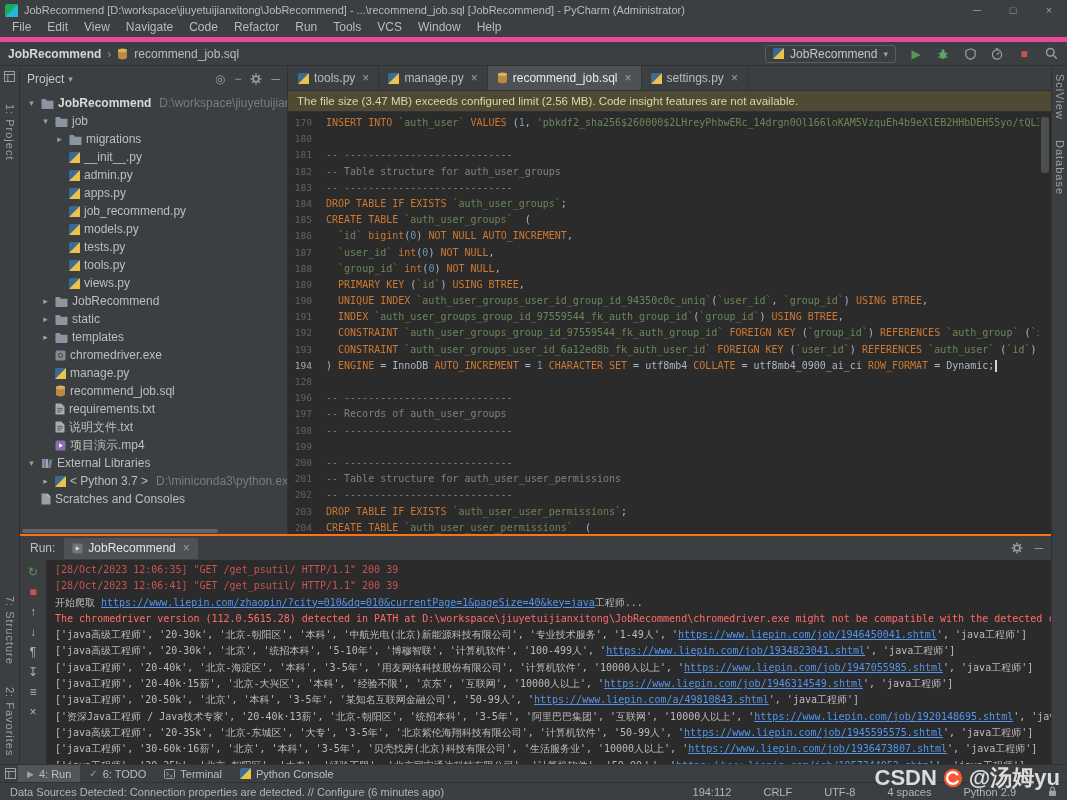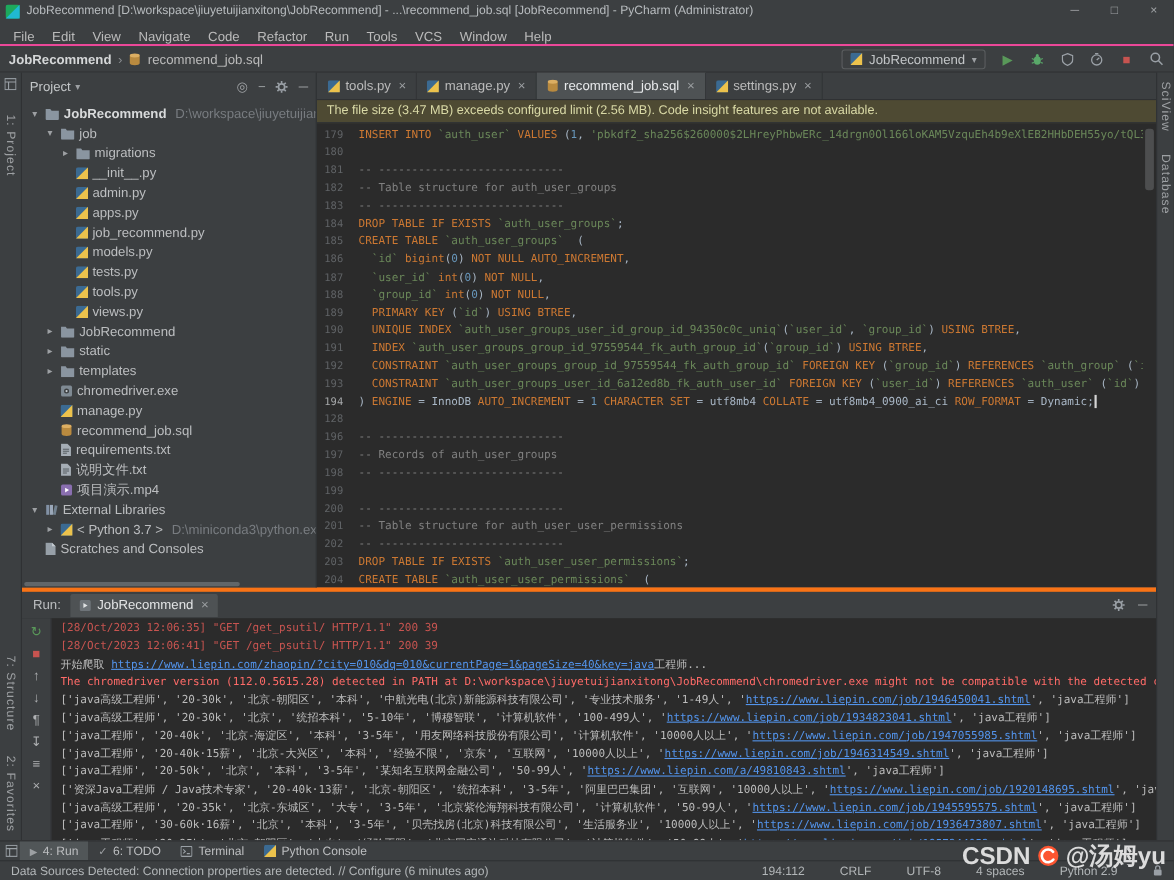--- a/index.html
+++ b/index.html
@@ -9,21 +9,21 @@
   .ic { display:inline-flex; align-items:center; justify-content:center; flex:none; }
   .gl { display:inline-block; color:#9da0a3; }
 
   
   .titlebar { height:20px; flex:none; background:#3c3f41; display:flex; align-items:center; gap:6px; padding:0 0 0 5px; font-size:11px; color:#b8bcbf; }
   .title-text { white-space:nowrap; overflow:hidden; }
   .win-controls { margin-left:auto; display:flex; height:100%; }
   .win-btn { width:36px; display:flex; align-items:center; justify-content:center; font-size:11px; color:#d0d3d5; }
 
   
-  .menubar { height:22px; flex:none; background:#3c3f41; display:flex; align-items:flex-end; padding:0 4px; border-bottom:2px solid #ec4899; }
+  .menubar { height:22px; flex:none; background:#3c3f41; display:flex; align-items:flex-start; padding:0 4px; border-bottom:5px solid #ec4899; }
   .menu-item { padding:0 8px; color:#bbbbbb; }
 
   
   .navbar { height:24px; flex:none; background:#3c3f41; border-bottom:1px solid #2f3133; display:flex; align-items:center; padding:0 8px; }
   .crumbs { display:flex; align-items:center; gap:6px; white-space:nowrap; }
   .crumb.bold { font-weight:bold; color:#d5d7d8; }
   .crumb-sep { color:#8a8e91; }
   .nav-right { margin-left:auto; display:flex; align-items:center; gap:12px; }
   .run-config { display:flex; align-items:center; gap:6px; border:1px solid #5a5d5f; border-radius:3px; padding:1px 7px; color:#c3c6c8; }
   .nav-icons { display:flex; align-items:center; gap:11px; }
@@ -66,21 +66,21 @@
   .ln { width:38px; flex:none; text-align:right; padding-right:14px; color:#606366; font-size:9.5px; }
   .cl.cur .ln { color:#a6a8aa; }
   .lt { white-space:pre; }
   .kw { color:var(--kw,#cc7832); } .str { color:var(--str,#6a8759); } .id { color:var(--idc,#6a8759); }
   .num { color:var(--num,#6897bb); } .cm { color:var(--cm,#808080); } .pl { color:var(--pl,#a9b7c6); }
   .caret { display:inline-block; width:1.5px; height:12px; background:#d4d4d4; margin-left:1px; vertical-align:middle; }
   .vscroll { width:12px; flex:none; position:relative; }
   .vscroll .thumb { position:absolute; left:2px; right:2px; top:5px; height:56px; background:rgba(166,170,174,.28); border-radius:3px; }
 
   
-  .run-panel { height:230px; flex:none; background:#3c3f41; border-top:4px solid #f97316; display:flex; flex-direction:column;justify-content:flex-end; }
+  .run-panel { height:230px; flex:none; background:#3c3f41; border-top:2px solid #f97316; display:flex; flex-direction:column;justify-content:flex-end; }
   .run-header { height:24px; flex:none; display:flex; align-items:center; gap:9px; padding:0 8px 0 10px; }
   .run-label { color:#bcbec0; }
   .run-tab { display:flex; align-items:center; gap:5px; background:#4e5254; height:21px; padding:0 8px; border-radius:2px 2px 0 0; color:#e2e4e5; }
   .rh-icons { margin-left:auto; display:flex; gap:11px; align-items:center; color:#9da0a3; }
   .rh-icon { display:inline-flex; }
   .run-body { flex:1; min-height:0; display:flex; background:#2b2b2b; }
   .console-gutter { width:27px; flex:none; background:#3c3f41; border-right:1px solid #2f3133; display:flex; flex-direction:column; align-items:center; padding-top:5px; gap:6px; }
   .cg-icon { font-size:12px; line-height:14px; }
   .console { flex:1; min-width:0; overflow:hidden; font-family:"DejaVu Sans Mono","Liberation Mono",monospace; font-size:10px; line-height:16.3px; padding:2px 0 0 8px; }
   .cline { height:16.3px; white-space:pre; overflow:hidden; }

